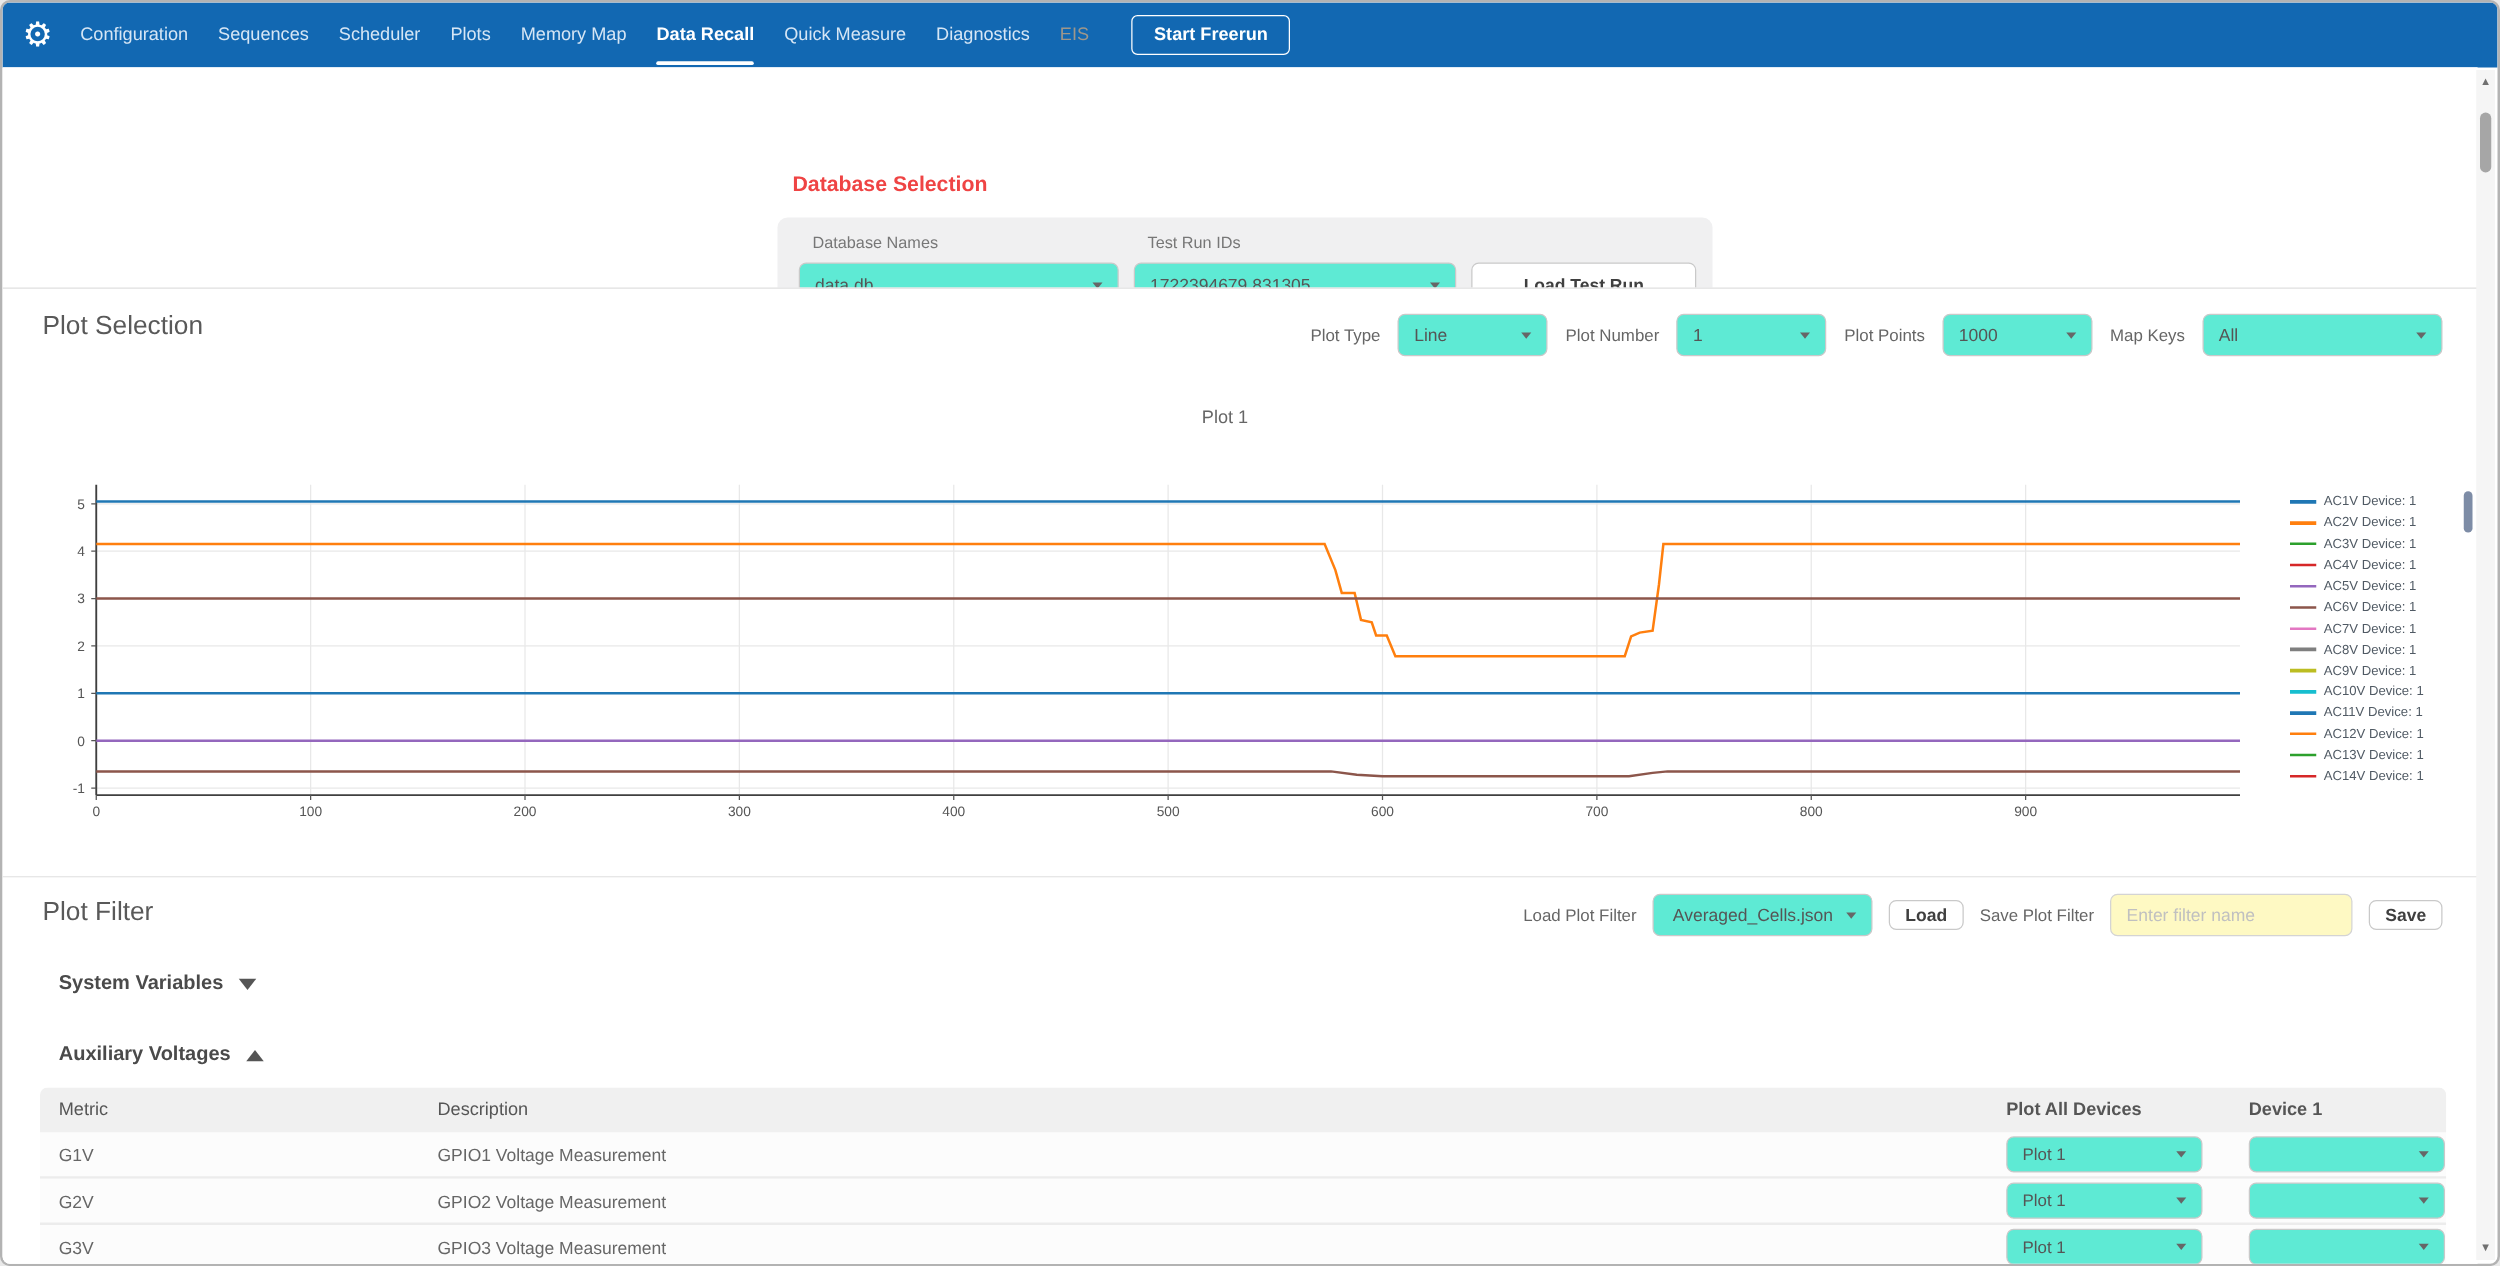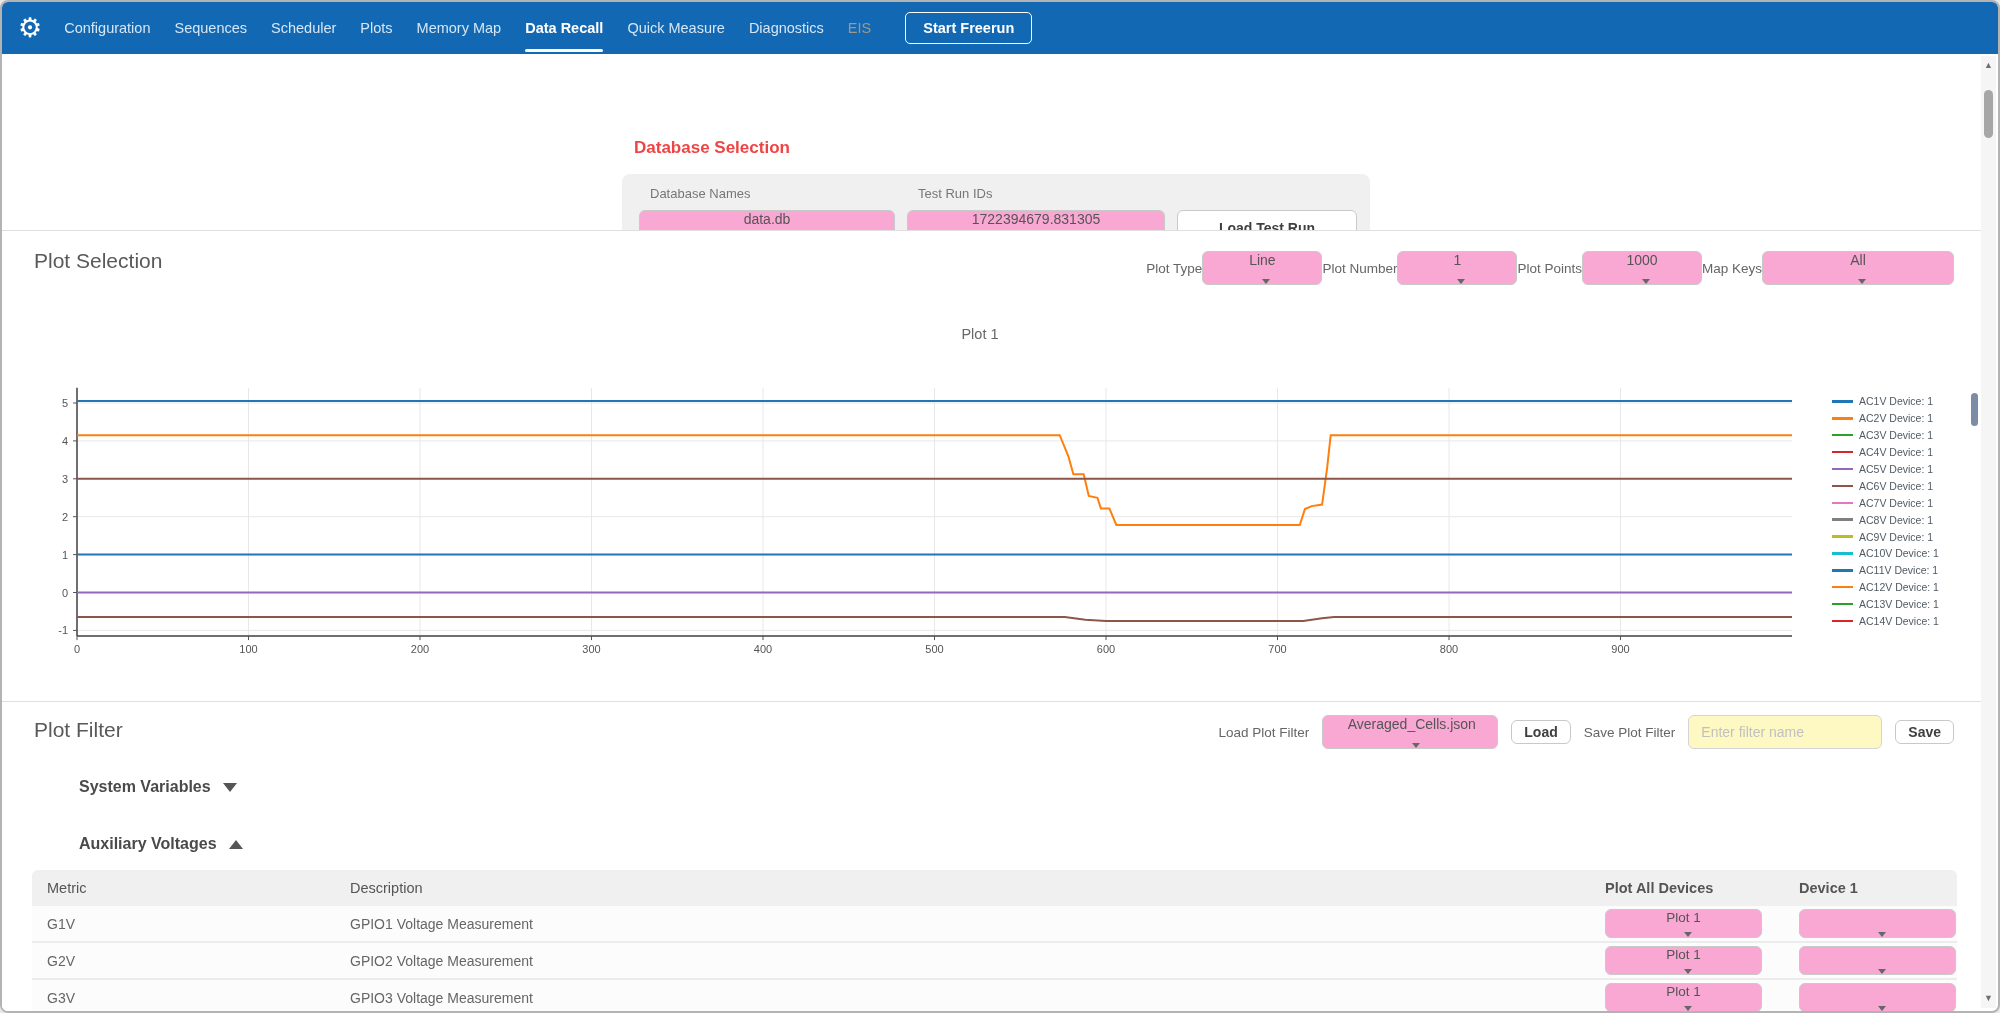--- a/index.html
+++ b/index.html
@@ -21,48 +21,48 @@
   .play-tri { width:0; height:0; border-left:15px solid #1d93cf; border-top:9px solid transparent; border-bottom:9px solid transparent; margin-left:4px; }
   .help-circle { width:30px; height:30px; border-radius:50%; background:rgba(255,255,255,0.35); color:#0e5fa6; font-weight:700; font-size:17px; display:flex; align-items:center; justify-content:center; margin:0 30px 0 18px; cursor:pointer; }
 
   
   .content { position:absolute; top:52px; left:0; right:16px; bottom:0; background:#fff; }
 
   .db-section { height:176px; position:relative; background:#fff; }
   .db-title { position:absolute; left:632px; top:84px; font-size:17px; font-weight:700; color:#ef4444; }
   .db-panel { position:absolute; left:620px; top:120px; width:748px; height:92px; background:#f0f0f1; border-radius:8px; }
   .db-label { position:absolute; top:12px; font-size:13px; color:#777; }
-  .dd { background:#f9a8d4; border:1px solid #c9c9c9; border-radius:6px; display:flex; align-items:center; justify-content:space-between; padding:0 12px; color:#555; font-size:14px; cursor:pointer;flex-direction:column; }
+  .dd { background:#5eead4; border:1px solid #c9c9c9; border-radius:6px; display:flex; align-items:center; justify-content:space-between; padding:0 12px; color:#555; font-size:14px; cursor:pointer; }
   .caret { width:0; height:0; border-left:4.5px solid transparent; border-right:4.5px solid transparent; border-top:5.5px solid #666; flex:none; margin-left:8px; }
   .btn { background:#fff; border:1px solid #c9c9c9; border-radius:6px; color:#3f3f3f; font-weight:700; font-size:14px; font-family:inherit; cursor:pointer; }
 
   .plot-section { height:472px; border-top:1px solid #dfdfdf; border-bottom:1px solid #dfdfdf; position:relative; background:#fff; box-shadow:0 1px 2px rgba(0,0,0,0.05);padding-left:24px; }
   .section-title { position:absolute; left:32px; top:18px; font-size:21px; color:#595959; }
-  .plot-controls { position:absolute; right:28px; top:20px; display:flex; align-items:center; }
+  .plot-controls { position:absolute; right:28px; top:20px; display:flex; align-items:center; gap:14px; }
   .ctl-label { font-size:13.5px; color:#666; white-space:nowrap; }
   .ctl-dd { height:34px; width:120px; }
   .ctl-dd.wide { width:192px; }
 
   .chart-wrap { position:absolute; top:67px; left:0; width:1984px; height:400px; }
   .chart-title { position:absolute; top:28px; left:978px; transform:translateX(-50%); font-size:14.5px; color:#666; }
   svg.plot { position:absolute; top:0; left:0; }
   .tick { font-size:11px; fill:#555; font-family:"Liberation Sans","DejaVu Sans",sans-serif; }
   .legend { position:absolute; left:1830px; top:95px; }
   .legend-item { display:flex; align-items:center; height:16.9px; }
   .legend-swatch { width:21px; height:2.5px; margin-right:6px; flex:none; }
   .legend-label { font-size:10.5px; color:#505a64; white-space:nowrap; }
   .inner-scroll-thumb { position:absolute; left:1969px; top:95px; width:7px; height:33px; background:#7d8ca6; border-radius:4px; }
 
   .filter-section { height:313px; position:relative; background:#fff; }
   .filter-controls { position:absolute; right:28px; top:13px; display:flex; align-items:center; gap:13px; }
   .filter-dd { height:34px; width:176px;padding-left:15px; }
   .small-btn { height:24px; padding:0 12px; }
   .filter-input { height:34px; width:194px; background:#fef9c3; border:1px solid #d4d4d4; border-radius:6px; padding:0 12px; font-size:14px; color:#555; font-family:inherit; }
   .filter-input::placeholder { color:#c0c0c0; }
-  .group-row { position:absolute; left:45px; display:flex; align-items:center; gap:12px; cursor:pointer;margin-left:32px; }
+  .group-row { position:absolute; left:45px; display:flex; align-items:center; gap:12px; cursor:pointer; }
   .group-label { font-size:16px; font-weight:700; color:#4a4a4a; }
   .tri-down { width:0; height:0; border-left:7px solid transparent; border-right:7px solid transparent; border-top:9px solid #555; }
   .tri-up { width:0; height:0; border-left:7px solid transparent; border-right:7px solid transparent; border-bottom:9px solid #555; }
 
   .aux-table { position:absolute; left:30px; top:168px; width:1925px; border-radius:6px; overflow:hidden; background:#fff; }
   .t-row { display:grid; grid-template-columns:303px 1255px 194px 173px; align-items:center; }
   .t-head { background:#f0f0f0; height:36px; }
   .t-head .t-cell { color:#555; font-size:14.5px; }
   .t-cell { padding-left:15px; font-size:14px; color:#666; }
   .t-bold { font-weight:700; }

